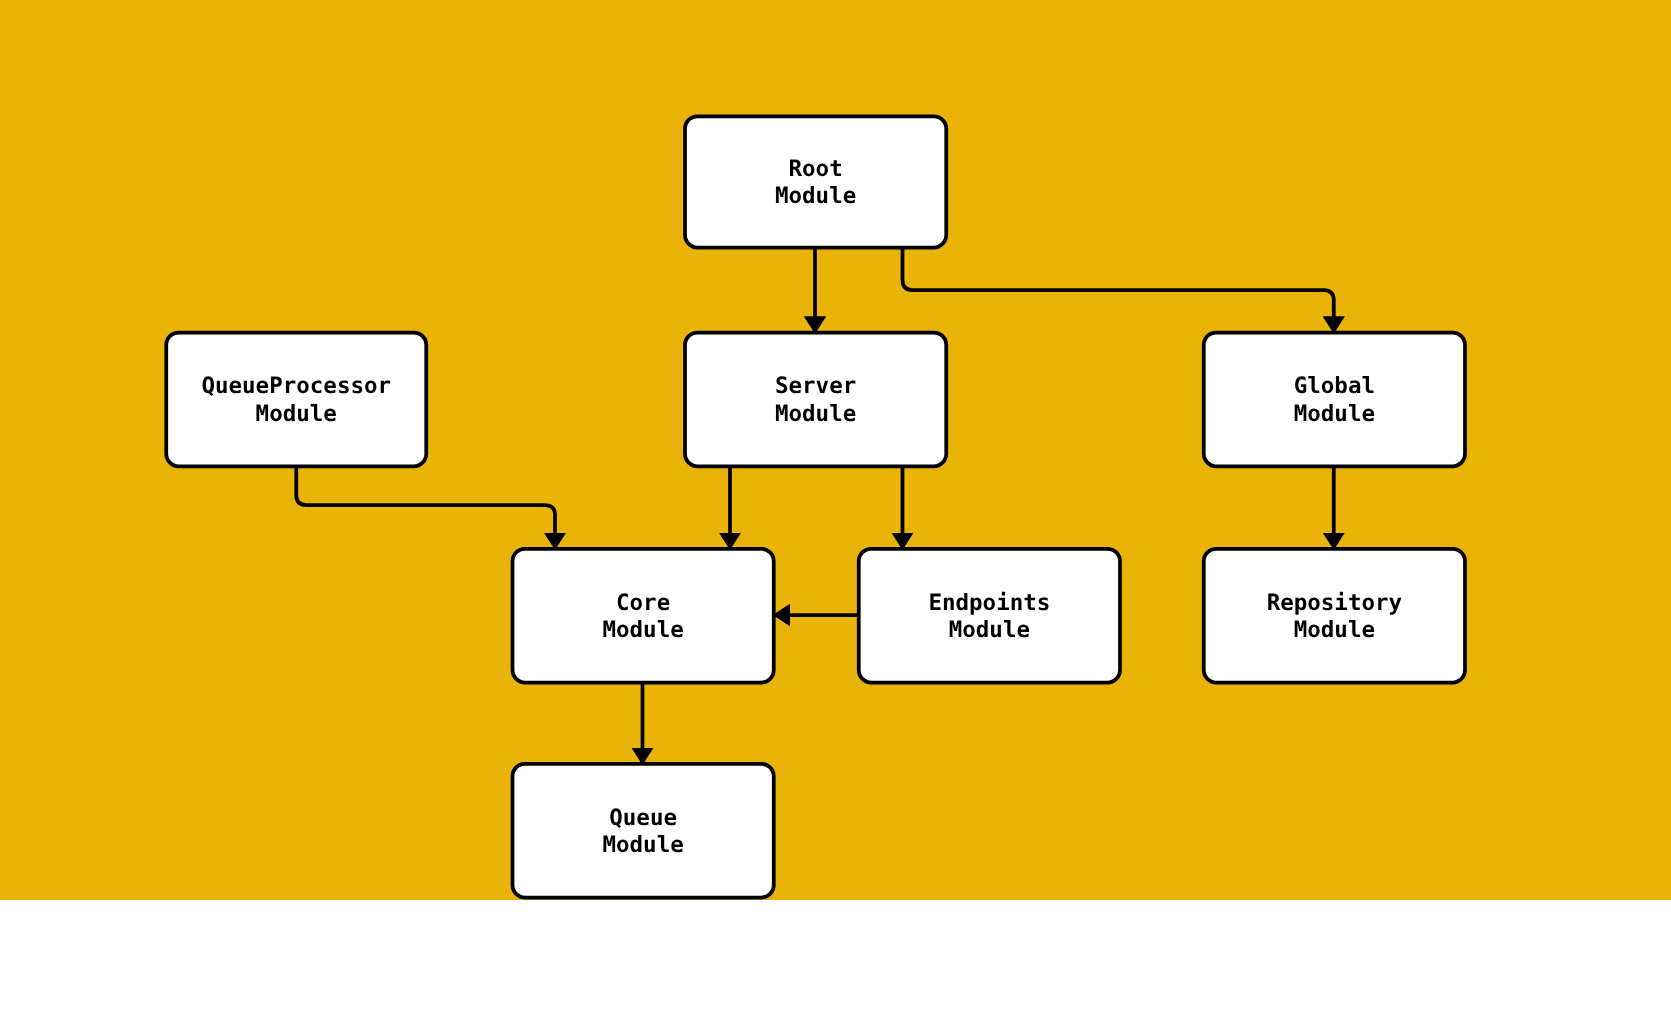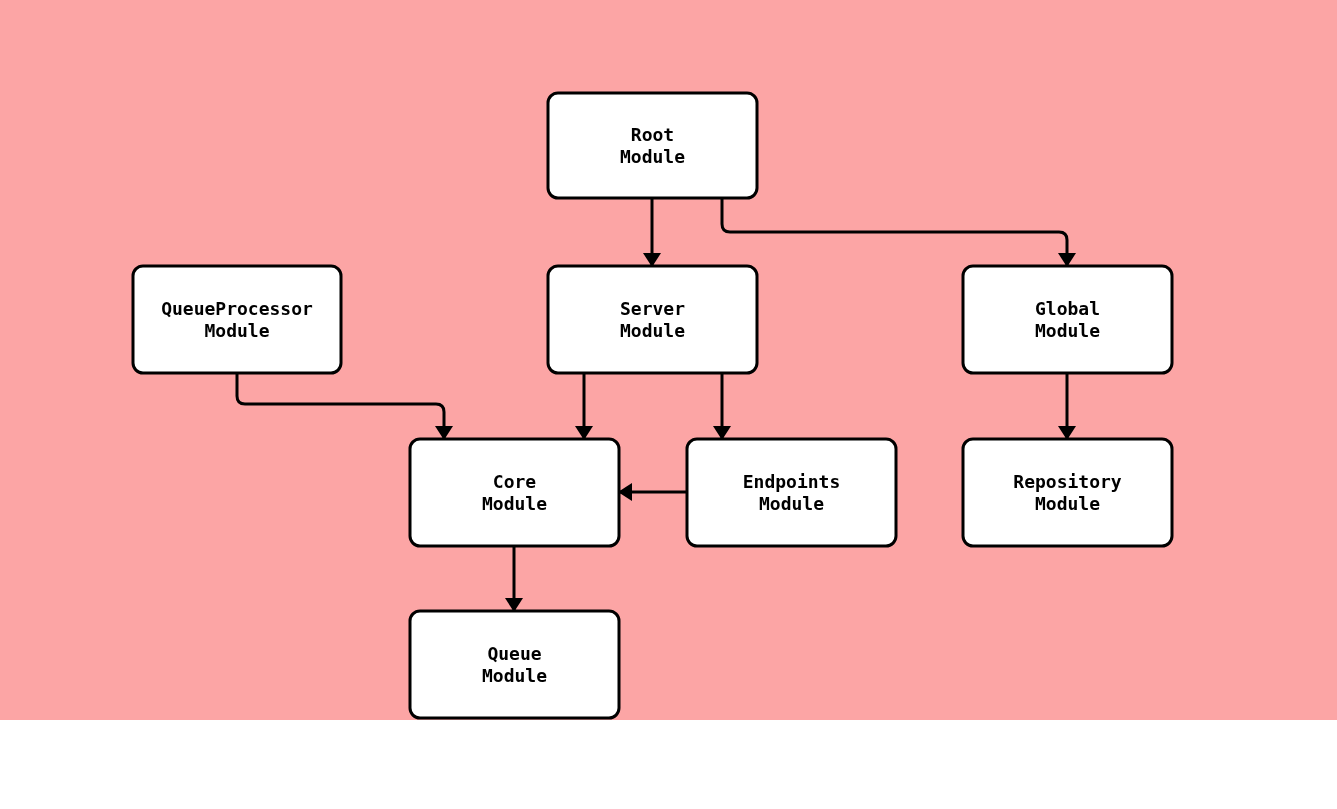--- a/index.html
+++ b/index.html
@@ -4,21 +4,21 @@
 <style>
   html, body {
     margin: 0;
     padding: 0;
     background: #ffffff;
   }
   #canvas-wrap {
     position: relative;
     width: 1337px;
     height: 720px;
-    background: #fca5a5;
+    background: #eab308;
     overflow: hidden;
     font-family: "DejaVu Sans Mono", monospace;
   }
   svg.diagram {
     position: absolute;
     left: 0;
     top: 0;
     width: 1337px;
     height: 809px;
     display: block;

